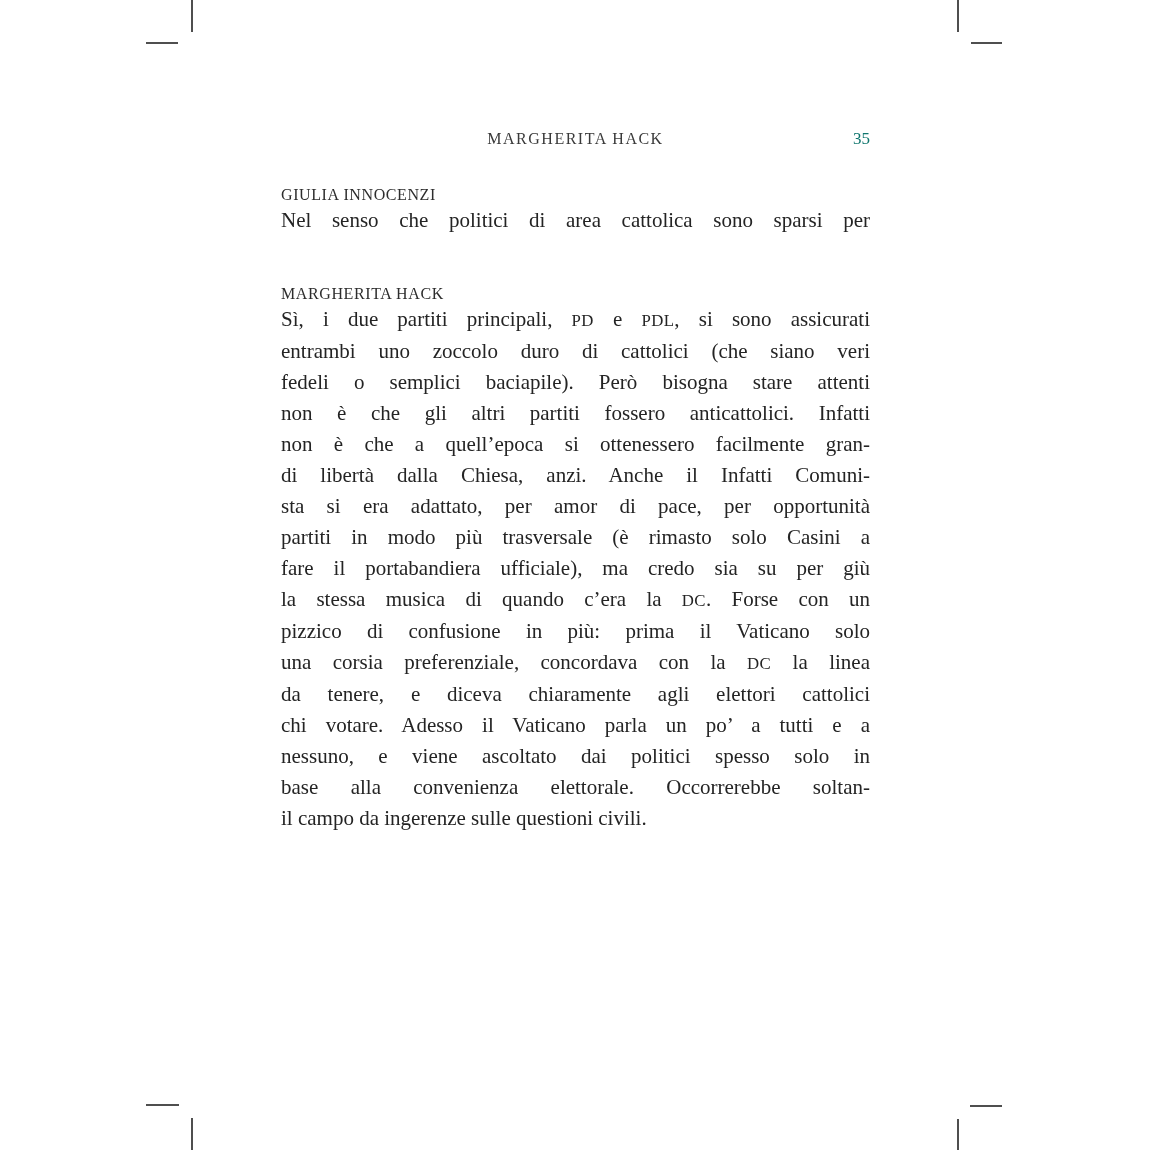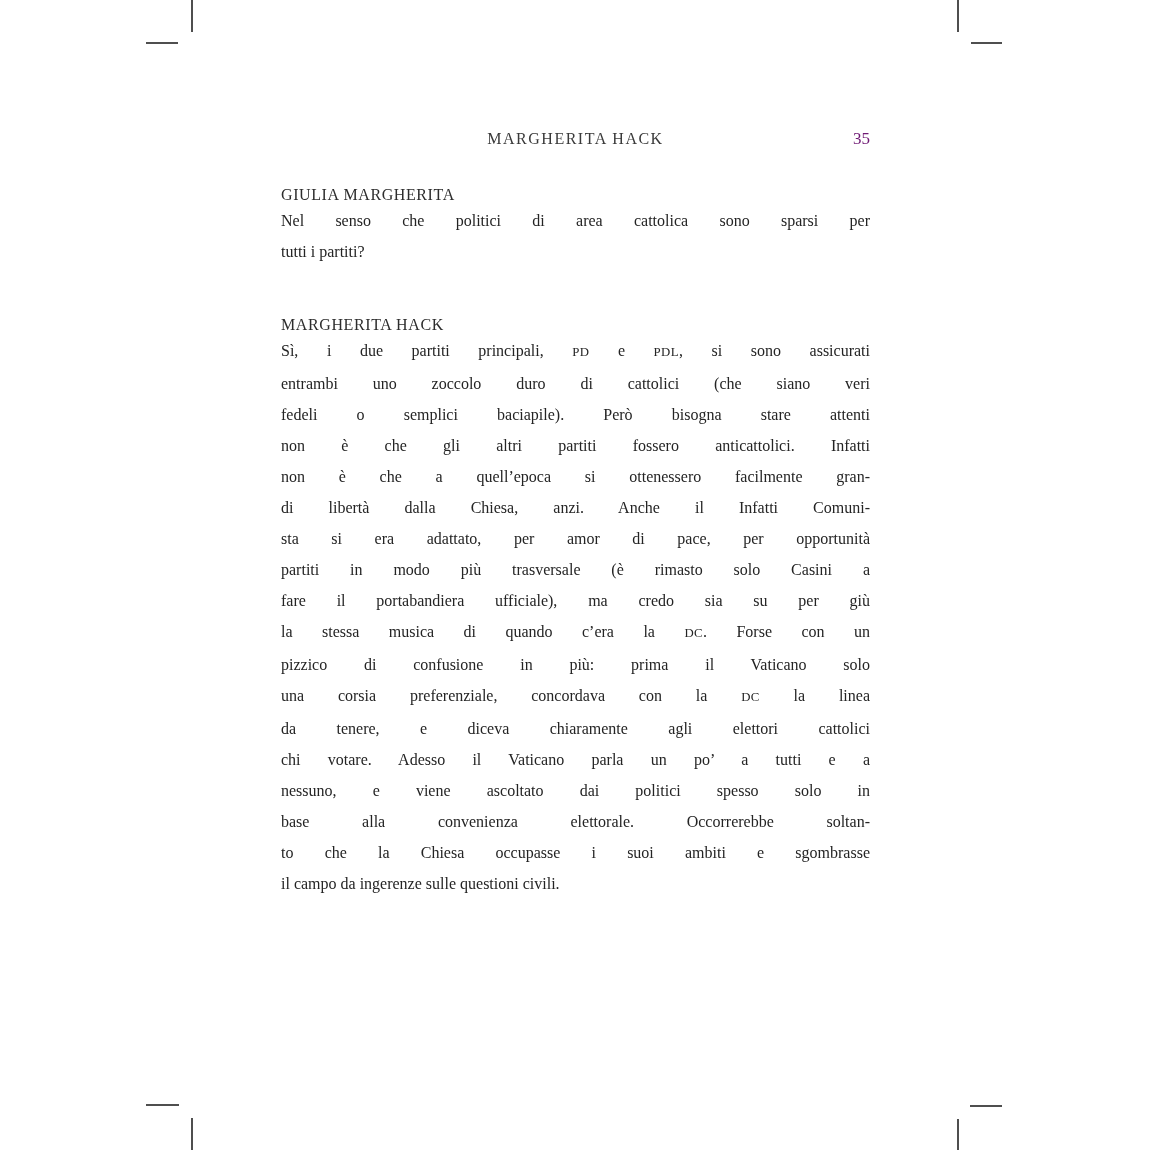--- a/index.html
+++ b/index.html
@@ -35,41 +35,41 @@
     letter-spacing: 1.5px;
     color: #3a3a3a;
     line-height: 22px;
   }
   .page-number {
     position: absolute;
     right: 0;
     top: 0;
     font-size: 17px;
     line-height: 22px;
-    color: #701a75;
+    color: #0f766e;
     font-feature-settings: "onum" 1;
   }
   
   .text-block {
     position: absolute;
     left: 281px;
     top: 185px;
     width: 589px;
   }
   .speech + .speech {
     margin-top: 48px;
   }
   .speaker {
     font-size: 16px;
     letter-spacing: 0.6px;
     line-height: 20px;
     color: #2d2d2d;
   }
   .line {
-    font-size: 16px;
+    font-size: 21px;
     line-height: 31px;
     color: #242424;
     text-align: justify;
     text-align-last: justify;
   }
   .line.last {
     text-align-last: left;
   }
   .sc {
     font-size: 0.8em;
@@ -91,38 +91,36 @@
     <div class="crop" style="left: 957px; top: 1119px; width: 2px; height: 31px; background: rgb(79, 79, 79);"></div>
   </div>
 
 <div class="header-row">
   <div class="running-title">MARGHERITA HACK</div>
   <div class="page-number">35</div>
 </div>
 
 <div class="text-block" id="dialogue">
     <div class="speech">
-      <div class="speaker">GIULIA MARGHERITA</div>
+      <div class="speaker">GIULIA INNOCENZI</div>
       <div class="line">Nel senso che politici di area cattolica sono sparsi per</div>
-      <div class="line last">tutti i partiti?</div>
     </div>
     <div class="speech">
       <div class="speaker">MARGHERITA HACK</div>
       <div class="line">Sì, i due partiti principali, <span class="sc">PD</span> e <span class="sc">PDL</span>, si sono assicurati</div>
       <div class="line">entrambi uno zoccolo duro di cattolici (che siano veri</div>
       <div class="line">fedeli o semplici baciapile). Però bisogna stare attenti</div>
       <div class="line">non è che gli altri partiti fossero anticattolici. Infatti</div>
       <div class="line">non è che a quell’epoca si ottenessero facilmente gran-</div>
       <div class="line">di libertà dalla Chiesa, anzi. Anche il Infatti Comuni-</div>
       <div class="line">sta si era adattato, per amor di pace, per opportunità</div>
       <div class="line">partiti in modo più trasversale (è rimasto solo Casini a</div>
       <div class="line">fare il portabandiera ufficiale), ma credo sia su per giù</div>
       <div class="line">la stessa musica di quando c’era la <span class="sc">DC</span>. Forse con un</div>
       <div class="line">pizzico di confusione in più: prima il Vaticano solo</div>
       <div class="line">una corsia preferenziale, concordava con la <span class="sc">DC</span> la linea</div>
       <div class="line">da tenere, e diceva chiaramente agli elettori cattolici</div>
       <div class="line">chi votare. Adesso il Vaticano parla un po’ a tutti e a</div>
       <div class="line">nessuno, e viene ascoltato dai politici spesso solo in</div>
       <div class="line">base alla convenienza elettorale. Occorrerebbe soltan-</div>
-      <div class="line">to che la Chiesa occupasse i suoi ambiti e sgombrasse</div>
       <div class="line last">il campo da ingerenze sulle questioni civili.</div>
     </div>
   </div>
 
 </body></html>

